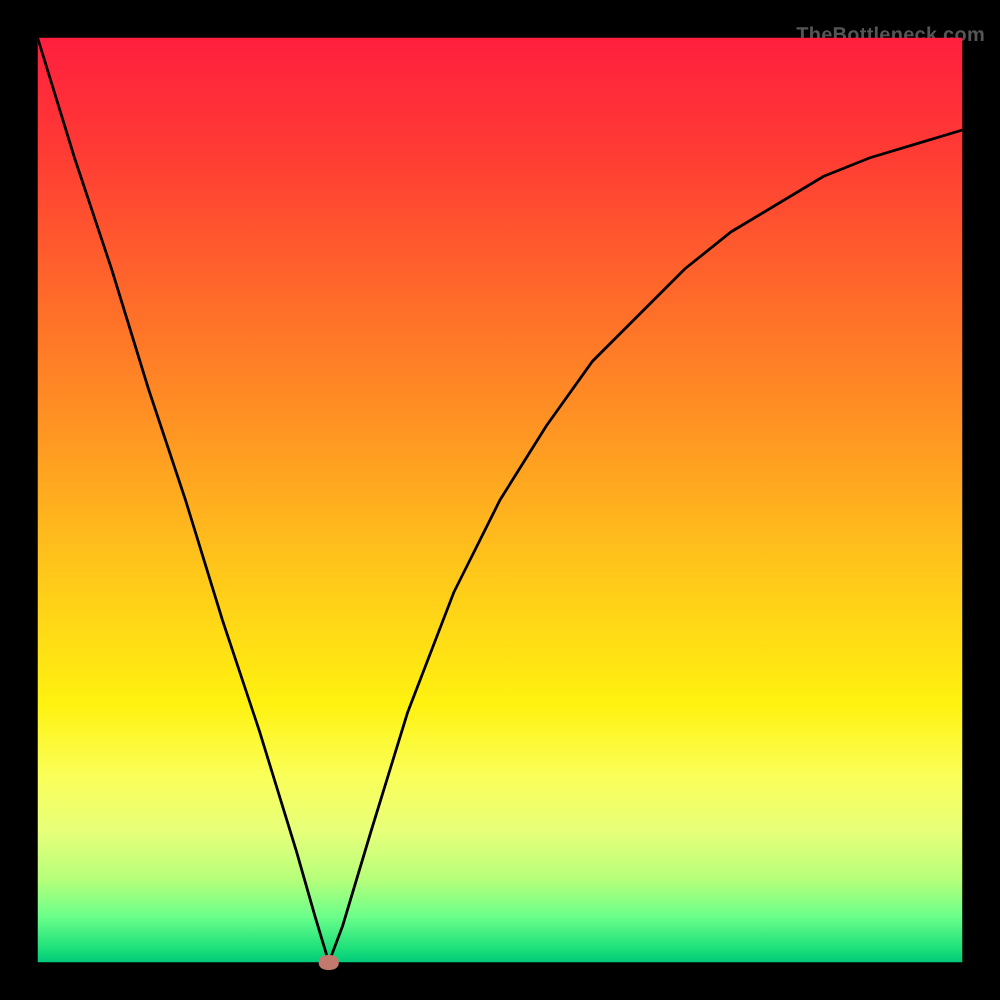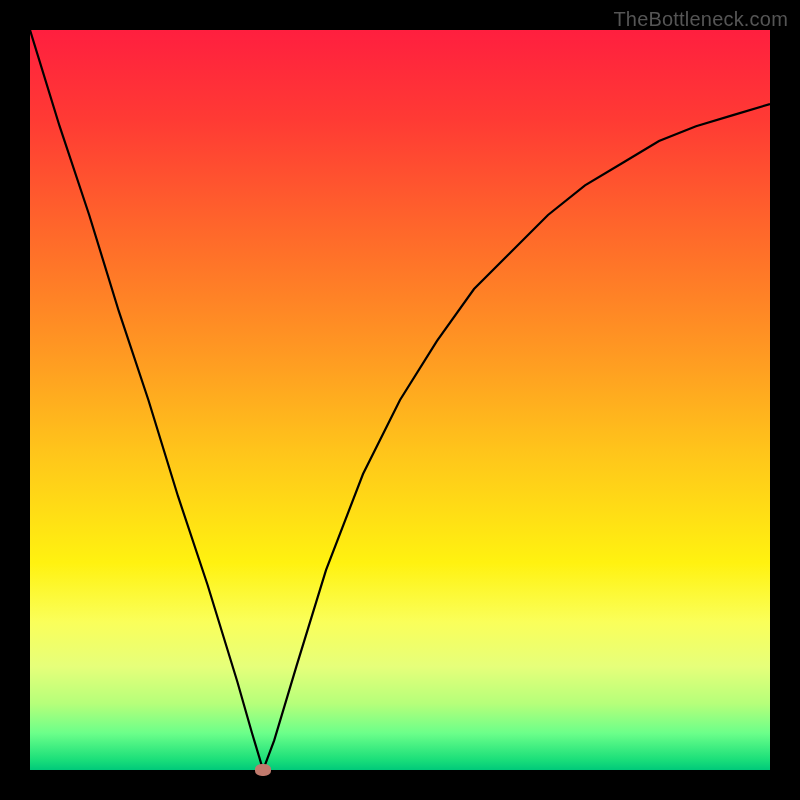--- a/index.html
+++ b/index.html
@@ -12,25 +12,25 @@
     overflow: hidden;
   }
   .frame {
     position: relative;
     width: 800px;
     height: 800px;
     background: #000;
   }
   .watermark {
     position: absolute;
-    top: 8px;
+    top: 20px;
     right: 12px;
     color: #555;
-    font-size: 20px;
-    font-weight: 400;
+    font-size: 16px;
+    font-weight: 700;
     letter-spacing: 0.2px;
     user-select: none;
   }
   .plot {
     position: absolute;
     left: 30px;
     top: 30px;
     width: 740px;
     height: 740px;
   }

